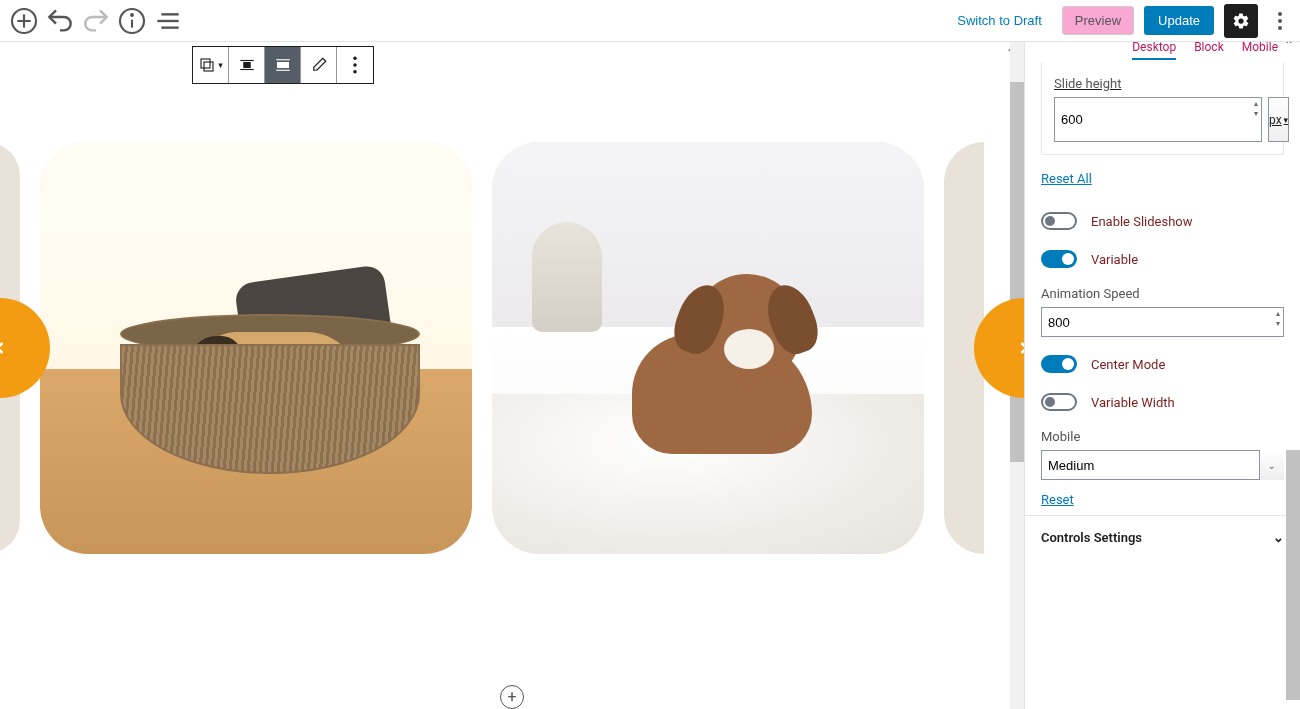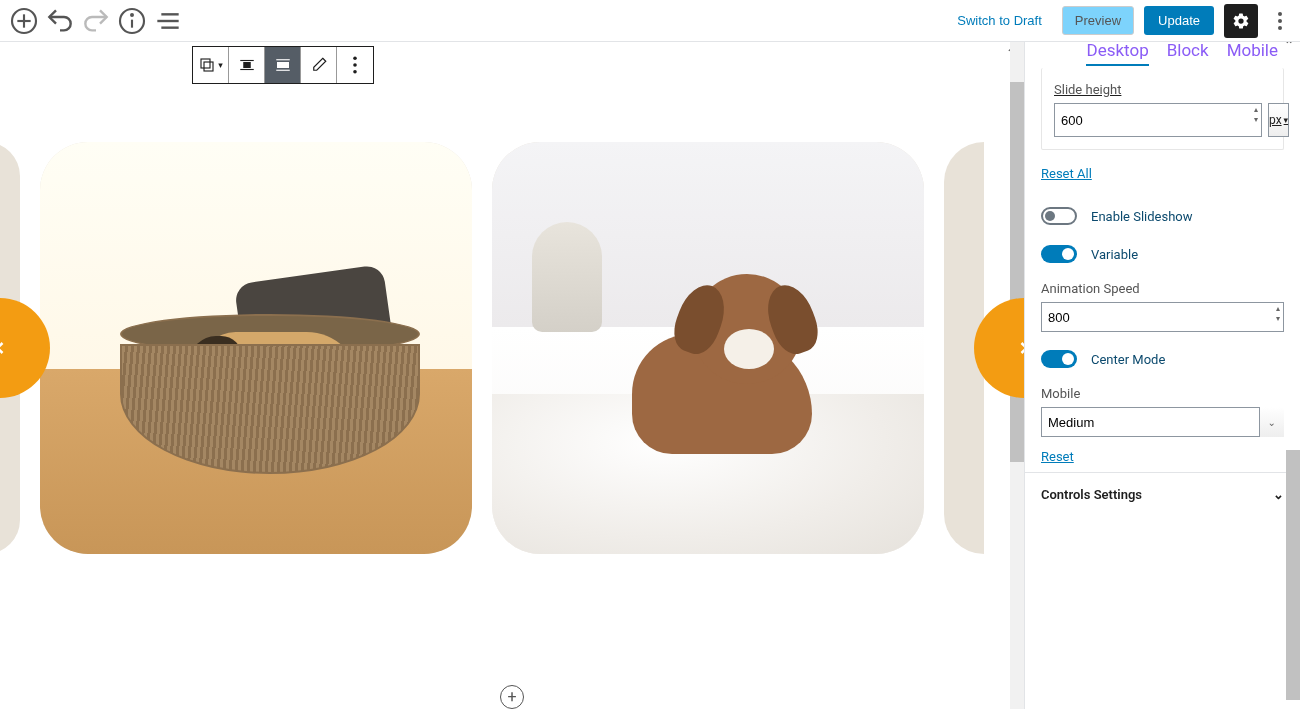--- a/index.html
+++ b/index.html
@@ -4,21 +4,21 @@
 <style>
 * { box-sizing: border-box; margin: 0; padding: 0; }
 body { font-family: -apple-system, BlinkMacSystemFont, "Segoe UI", Roboto, sans-serif; font-size: 13px; color: #1e1e1e; background: #fff; overflow: hidden; }
 
 
 .top-toolbar { height: 42px; border-bottom: 1px solid #e2e4e7; display: flex; align-items: center; justify-content: space-between; padding: 0 8px; }
 .top-left { display: flex; align-items: center; gap: 4px; }
 .top-left .icon-btn { width: 32px; height: 32px; display: flex; align-items: center; justify-content: center; background: transparent; border: none; cursor: pointer; color: #555; }
 .top-right { display: flex; align-items: center; gap: 10px; }
 .link-btn { color: #007cba; background: transparent; border: none; cursor: pointer; font-size: 13px; padding: 6px 10px; }
-.outline-btn { border: 1px solid #ccc; background: #7dd3fc; color: #555; padding: 6px 12px; border-radius: 3px; cursor: pointer; font-size: 13px; }
+.outline-btn { border: 1px solid #ccc; background: #f9a8d4; color: #555; padding: 6px 12px; border-radius: 3px; cursor: pointer; font-size: 13px; }
 .primary-btn { background: #007cba; color: #fff; border: none; padding: 7px 14px; border-radius: 3px; cursor: pointer; font-size: 13px; }
 .gear-btn { width: 34px; height: 34px; background: #1e1e1e; border-radius: 3px; display: flex; align-items: center; justify-content: center; color: #fff; cursor: pointer; }
 .more-btn { width: 24px; height: 32px; display: flex; align-items: center; justify-content: center; color: #555; cursor: pointer; }
 
 
 .main { display: flex; height: calc(709px - 42px); }
 .canvas { flex: 1; position: relative; overflow: hidden; }
 .sidebar { width: 276px; border-left: 1px solid #e2e4e7; display: flex; flex-direction: column; background: #fff; overflow-y: auto; }
 
 
@@ -44,41 +44,41 @@
 
 .collapse-caret { position: absolute; top: 4px; right: 8px; color: #555; cursor: pointer; font-size: 12px; }
 
 
 .sidebar-tabs { display: flex; border-bottom: 1px solid #e2e4e7; position: relative; height: 48px; align-items: center; padding: 0 16px; gap: 24px; }
 .sidebar-tab { color: #555; cursor: pointer; font-size: 13px; }
 .sidebar-tab.active { color: #191e23; font-weight: 600; }
 .sidebar-close { position: absolute; right: 12px; top: 14px; color: #555; cursor: pointer; font-size: 18px; }
 .collapse-caret-sb { position: absolute; right: 6px; top: -4px; font-size: 12px; color: #555; }
 
-.device-tabs { display: flex; gap: 18px; padding: 0 0; font-size: 17px; color: #8b5cf6; }
+.device-tabs { display: flex; gap: 18px; padding: 0 0; font-size: 12px; color: #be185d; }
 .device-tabs span.active { border-bottom: 2px solid #007cba; padding-bottom: 4px; }
 
 .panel-box { border: 1px solid #e6e6e6; margin: 8px 16px 16px; padding: 12px; border-radius: 2px; position: relative; }
 .panel-box.partial { border-top: none; margin-top: 0; padding-top: 0; text-decoration: underline; }
 
 .field-label { font-size: 13px; color: #555; margin-bottom: 6px; display: block; }
 .num-input { display: flex; gap: 6px; }
-.num-input input { flex: 1; border: 1px solid #8d96a0; padding: 4px 24px 4px 6px; height: 34px; font-size: 13px; }
+.num-input input { flex: 1; border: 1px solid #8d96a0; padding: 4px 24px 4px 6px; height: 45px; font-size: 13px; }
 .unit-select { width: 36px; border: 1px solid #8d96a0; display: flex; align-items: center; justify-content: center; font-size: 12px; background: linear-gradient(#fff, #eee); }
 
 .reset-link { color: #007cba; text-decoration: underline; font-size: 13px; cursor: pointer; padding: 0 16px 16px; display: inline-block; }
 .reset-link.inline { padding: 12px 0 0; }
 
 .toggle-row { display: flex; align-items: center; gap: 14px; padding: 10px 16px; }
 .toggle { width: 36px; height: 18px; border-radius: 10px; position: relative; cursor: pointer; }
 .toggle.off { border: 2px solid #6c7781; background: #fff; }
 .toggle.off::after { content: ""; width: 10px; height: 10px; border-radius: 50%; background: #6c7781; position: absolute; left: 2px; top: 2px; }
 .toggle.on { background: #007cba; }
 .toggle.on::after { content: ""; width: 12px; height: 12px; border-radius: 50%; background: #fff; position: absolute; right: 3px; top: 3px; }
-.toggle-label { font-size: 13px; color: #0c4a6e; }
+.toggle-label { font-size: 13px; color: #7f1d1d; }
 
 .field-block { padding: 8px 16px; }
 .number-field { width: 100%; border: 1px solid #8d96a0; height: 30px; padding: 4px 24px 4px 6px; font-size: 13px; }
 .num-wrap { position: relative; }
 .spin { position: absolute; right: 4px; top: 2px; font-size: 8px; color: #666; line-height: 10px; }
 .select-field { width: 100%; border: 1px solid #8d96a0; height: 30px; padding: 4px 6px; font-size: 13px; background: #fff; appearance: none; }
 .select-wrap { position: relative; }
 .select-wrap::after { content: ""; position: absolute; right: 0; top: 0; height: 30px; width: 24px; border-left: 1px solid #8d96a0; background: linear-gradient(#fff, #eee); pointer-events: none; }
 .select-caret { position: absolute; right: 8px; top: 10px; font-size: 10px; color: #666; pointer-events: none; z-index: 2; }
 
@@ -295,20 +295,24 @@
         <input class="number-field" type="text" value="800" style="">
         <div class="spin">▴<br>▾</div>
       </div>
     </div>
 
     <div class="toggle-row">
       <div class="toggle on"></div>
       <span class="toggle-label">Center Mode</span>
     </div>
 
+    <div class="toggle-row">
+      <div class="toggle off"></div>
+      <span class="toggle-label">Variable Width</span>
+    </div>
 
     <div class="field-block">
       <label class="field-label">Mobile</label>
       <div class="select-wrap">
         <select class="select-field">
           <option>Medium</option>
         </select>
         <span class="select-caret">⌄</span>
       </div>
       <a class="reset-link inline">Reset</a>

